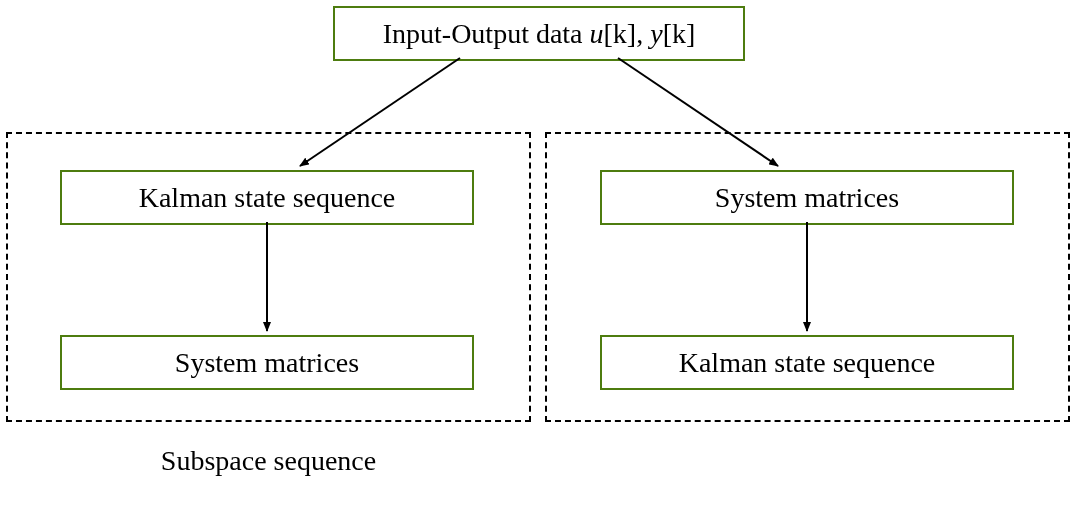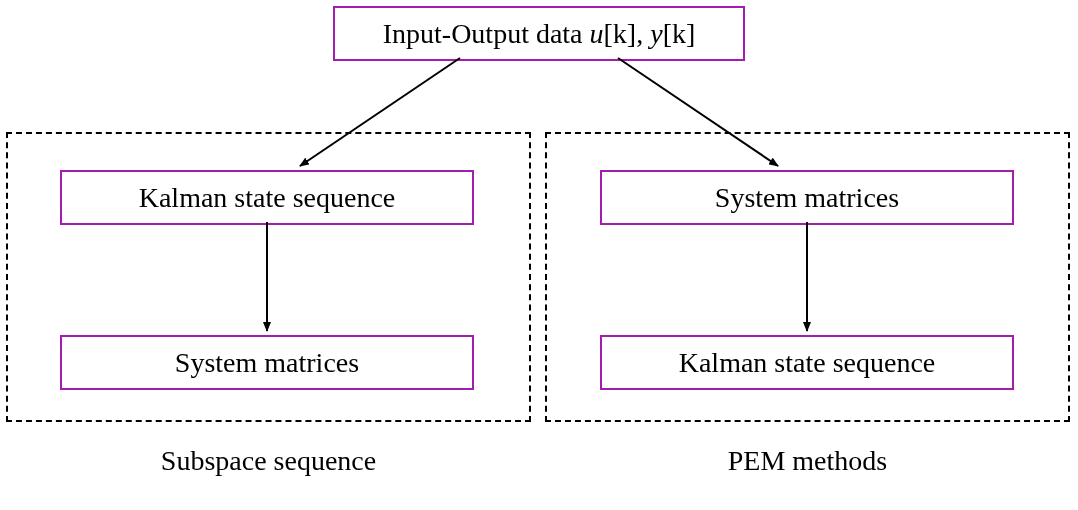--- a/index.html
+++ b/index.html
@@ -12,21 +12,21 @@
     font-size: 28px;
     color: #000;
   }
   .stage {
     position: relative;
     width: 1078px;
     height: 510px;
   }
   .box {
     position: absolute;
-    border: 2px solid #a21caf;
+    border: 2px solid #4d7c0f;
     background: #fff;
     text-align: center;
     padding: 8px 14px;
     line-height: 1.25;
     box-sizing: border-box;
   }
   .dashed {
     position: absolute;
     border: 2px dashed #000;
     box-sizing: border-box;
@@ -67,23 +67,20 @@
     <span>System matrices</span>
   </div>
 
   <div class="box" style="left:600px; top:335px; width:414px;">
     <span>Kalman state sequence</span>
   </div>
 
   <div class="label" style="left:6px; top:445px; width:525px;">
     <span>Subspace sequence</span>
   </div>
-  <div class="label" style="left:545px; top:445px; width:525px;">
-    <span>PEM methods</span>
-  </div>
 
   <svg class="arrows" viewBox="0 0 1078 510">
     <defs>
       <marker id="arrowhead" markerWidth="10" markerHeight="8" refX="9" refY="4" orient="auto" markerUnits="userSpaceOnUse">
         <path d="M0,0 L10,4 L0,8 Z" fill="#000"></path>
       </marker>
     </defs>
 
     <line x1="460" y1="58" x2="300" y2="166" stroke="#000" stroke-width="2" marker-end="url(#arrowhead)"></line>
 

